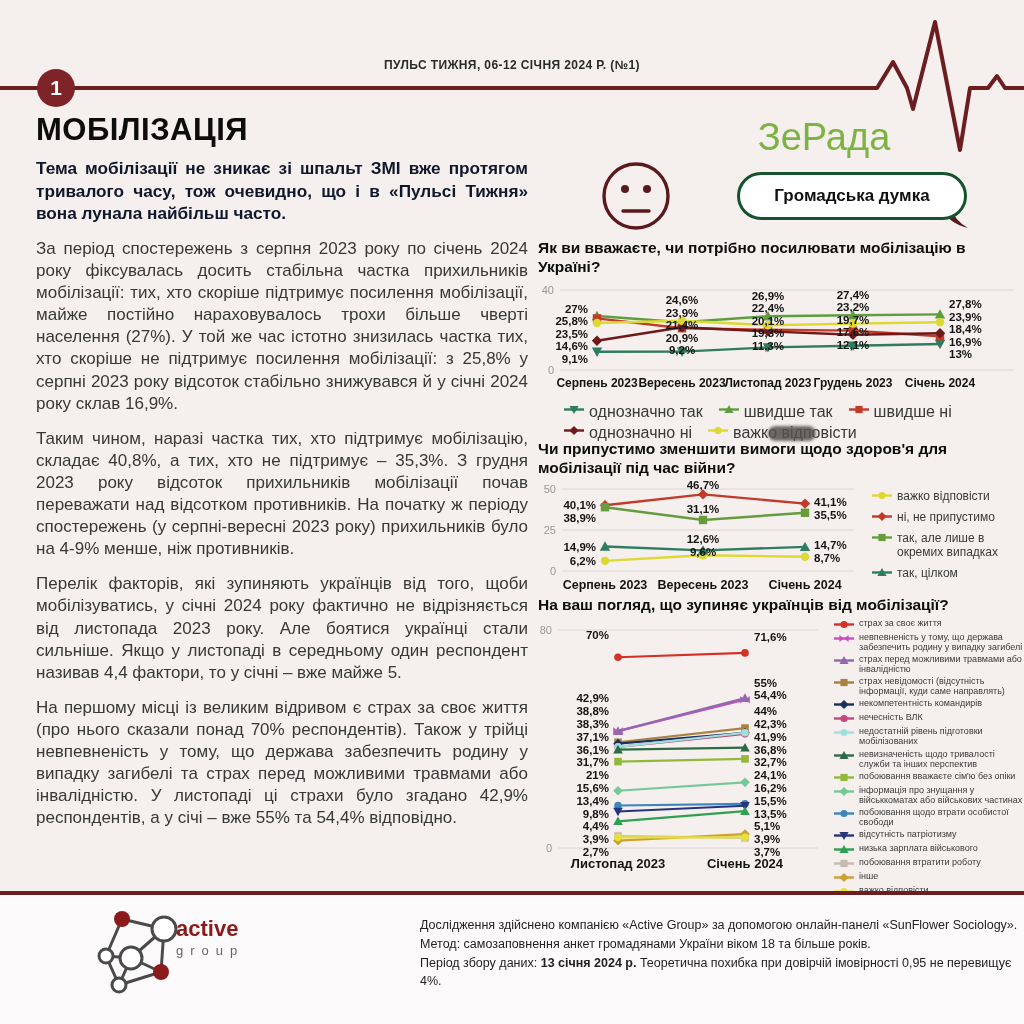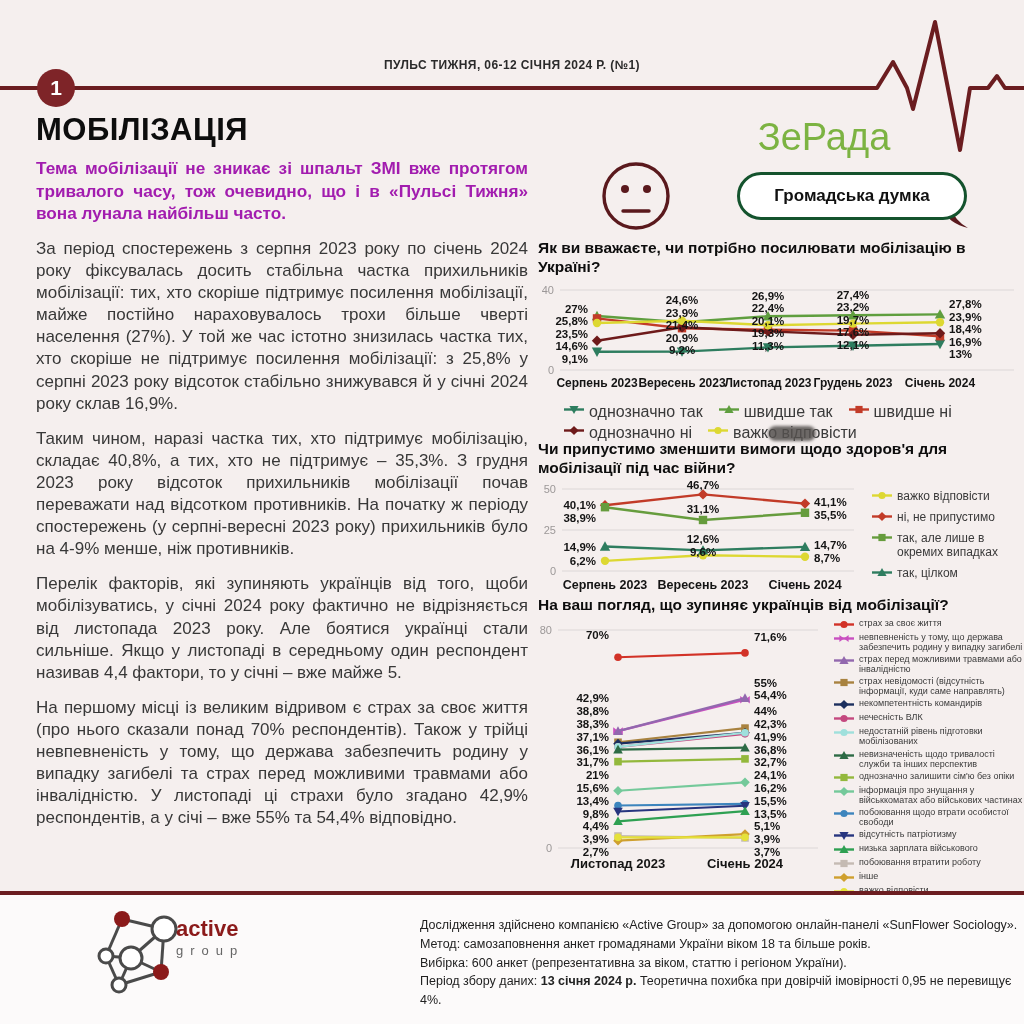--- a/index.html
+++ b/index.html
@@ -10,21 +10,21 @@
   .abs{position:absolute;}
   
   #issue-strip{top:58px;left:0;width:1024px;text-align:center;font-size:12px;font-weight:bold;
     letter-spacing:.4px;color:#2a2a2a;}
   #page-badge{top:69px;left:37px;width:38px;height:38px;border-radius:50%;background:#7e2428;
     color:#fff;font-weight:bold;font-size:21px;display:flex;align-items:center;justify-content:center;z-index:3;}
   #page-title{top:112px;left:36px;font-size:31px;font-weight:800;letter-spacing:.5px;color:#0d0d0d;}
   #brand{top:116px;left:714px;width:220px;text-align:center;font-size:38px;color:#7cb342;}
   
   #intro{top:157px;left:36px;width:492px;font-size:17.2px;line-height:1.32;font-weight:bold;
-    text-align:justify;color:#a21caf;}
+    text-align:justify;color:#0f172a;}
   #article{top:238px;left:36px;width:492px;font-size:17px;line-height:1.3;color:#383838;text-align:justify;}
   #article p{margin:0 0 13px 0;}
   
   #smiley{top:158px;left:598px;}
   #bubble{top:172px;left:737px;width:224px;height:42px;background:#fff;border:3px solid #14532d;
     border-radius:24px;display:flex;align-items:center;justify-content:center;
     font-size:17px;font-weight:bold;color:#111;z-index:2;}
   #bubble-tail{top:206px;left:938px;z-index:1;}
   
   .chart{position:absolute;left:538px;width:486px;}
@@ -414,21 +414,21 @@
             <line x1="0" y1="5.5" x2="20" y2="5.5" stroke="#2d6b45" stroke-width="2.4"></line>
             <path d="M10 0.8999999999999999 L14.6 9.1 L5.4 9.1 Z" fill="#2d6b45"></path>
           </svg>
           <span>невизначеність щодо тривалості служби та інших перспектив</span>
         </div>
         <div class="lg-item">
           <svg width="20" height="11">
             <line x1="0" y1="5.5" x2="20" y2="5.5" stroke="#93b83c" stroke-width="2.4"></line>
             <rect x="6.4" y="1.9" width="7.2" height="7.2" fill="#93b83c"></rect>
           </svg>
-          <span>однозначно залишити сім'ю без опіки</span>
+          <span>побоювання вважаєте сім'ю без опіки</span>
         </div>
         <div class="lg-item">
           <svg width="20" height="11">
             <line x1="0" y1="5.5" x2="20" y2="5.5" stroke="#74c99a" stroke-width="2.4"></line>
             <path d="M10 0.8999999999999999 L14.6 5.5 L10 10.1 L5.4 5.5 Z" fill="#74c99a"></path>
           </svg>
           <span>інформація про знущання у військкоматах або військових частинах</span>
         </div>
         <div class="lg-item">
           <svg width="20" height="11">
@@ -497,15 +497,14 @@
   <circle cx="69" cy="67" r="8" fill="#8b1a1a"></circle>
   <circle cx="27" cy="80" r="7" fill="#fff" stroke="#4a4a4a" stroke-width="3"></circle>
 </svg>
 <div class="abs" id="logo-text">
   <div id="logo-title">active</div>
   <div id="logo-subtitle">group</div>
 </div>
 <div class="abs" id="footer-text">
   <p class="ln">Дослідження здійснено компанією «Active Group» за допомогою онлайн-панелі «SunFlower Sociology».</p>
   <p class="ln">Метод: самозаповнення анкет громадянами України віком 18 та більше років.</p>
-  <p class="ln">Вибірка: 600 анкет (репрезентативна за віком, статтю і регіоном України).</p>
   <p class="ln"><span>Період збору даних: </span><b>13 січня 2024 р.</b><span> Теоретична похибка при довірчій імовірності 0,95 не перевищує 4%.</span></p>
 </div>
 
 </body></html>

